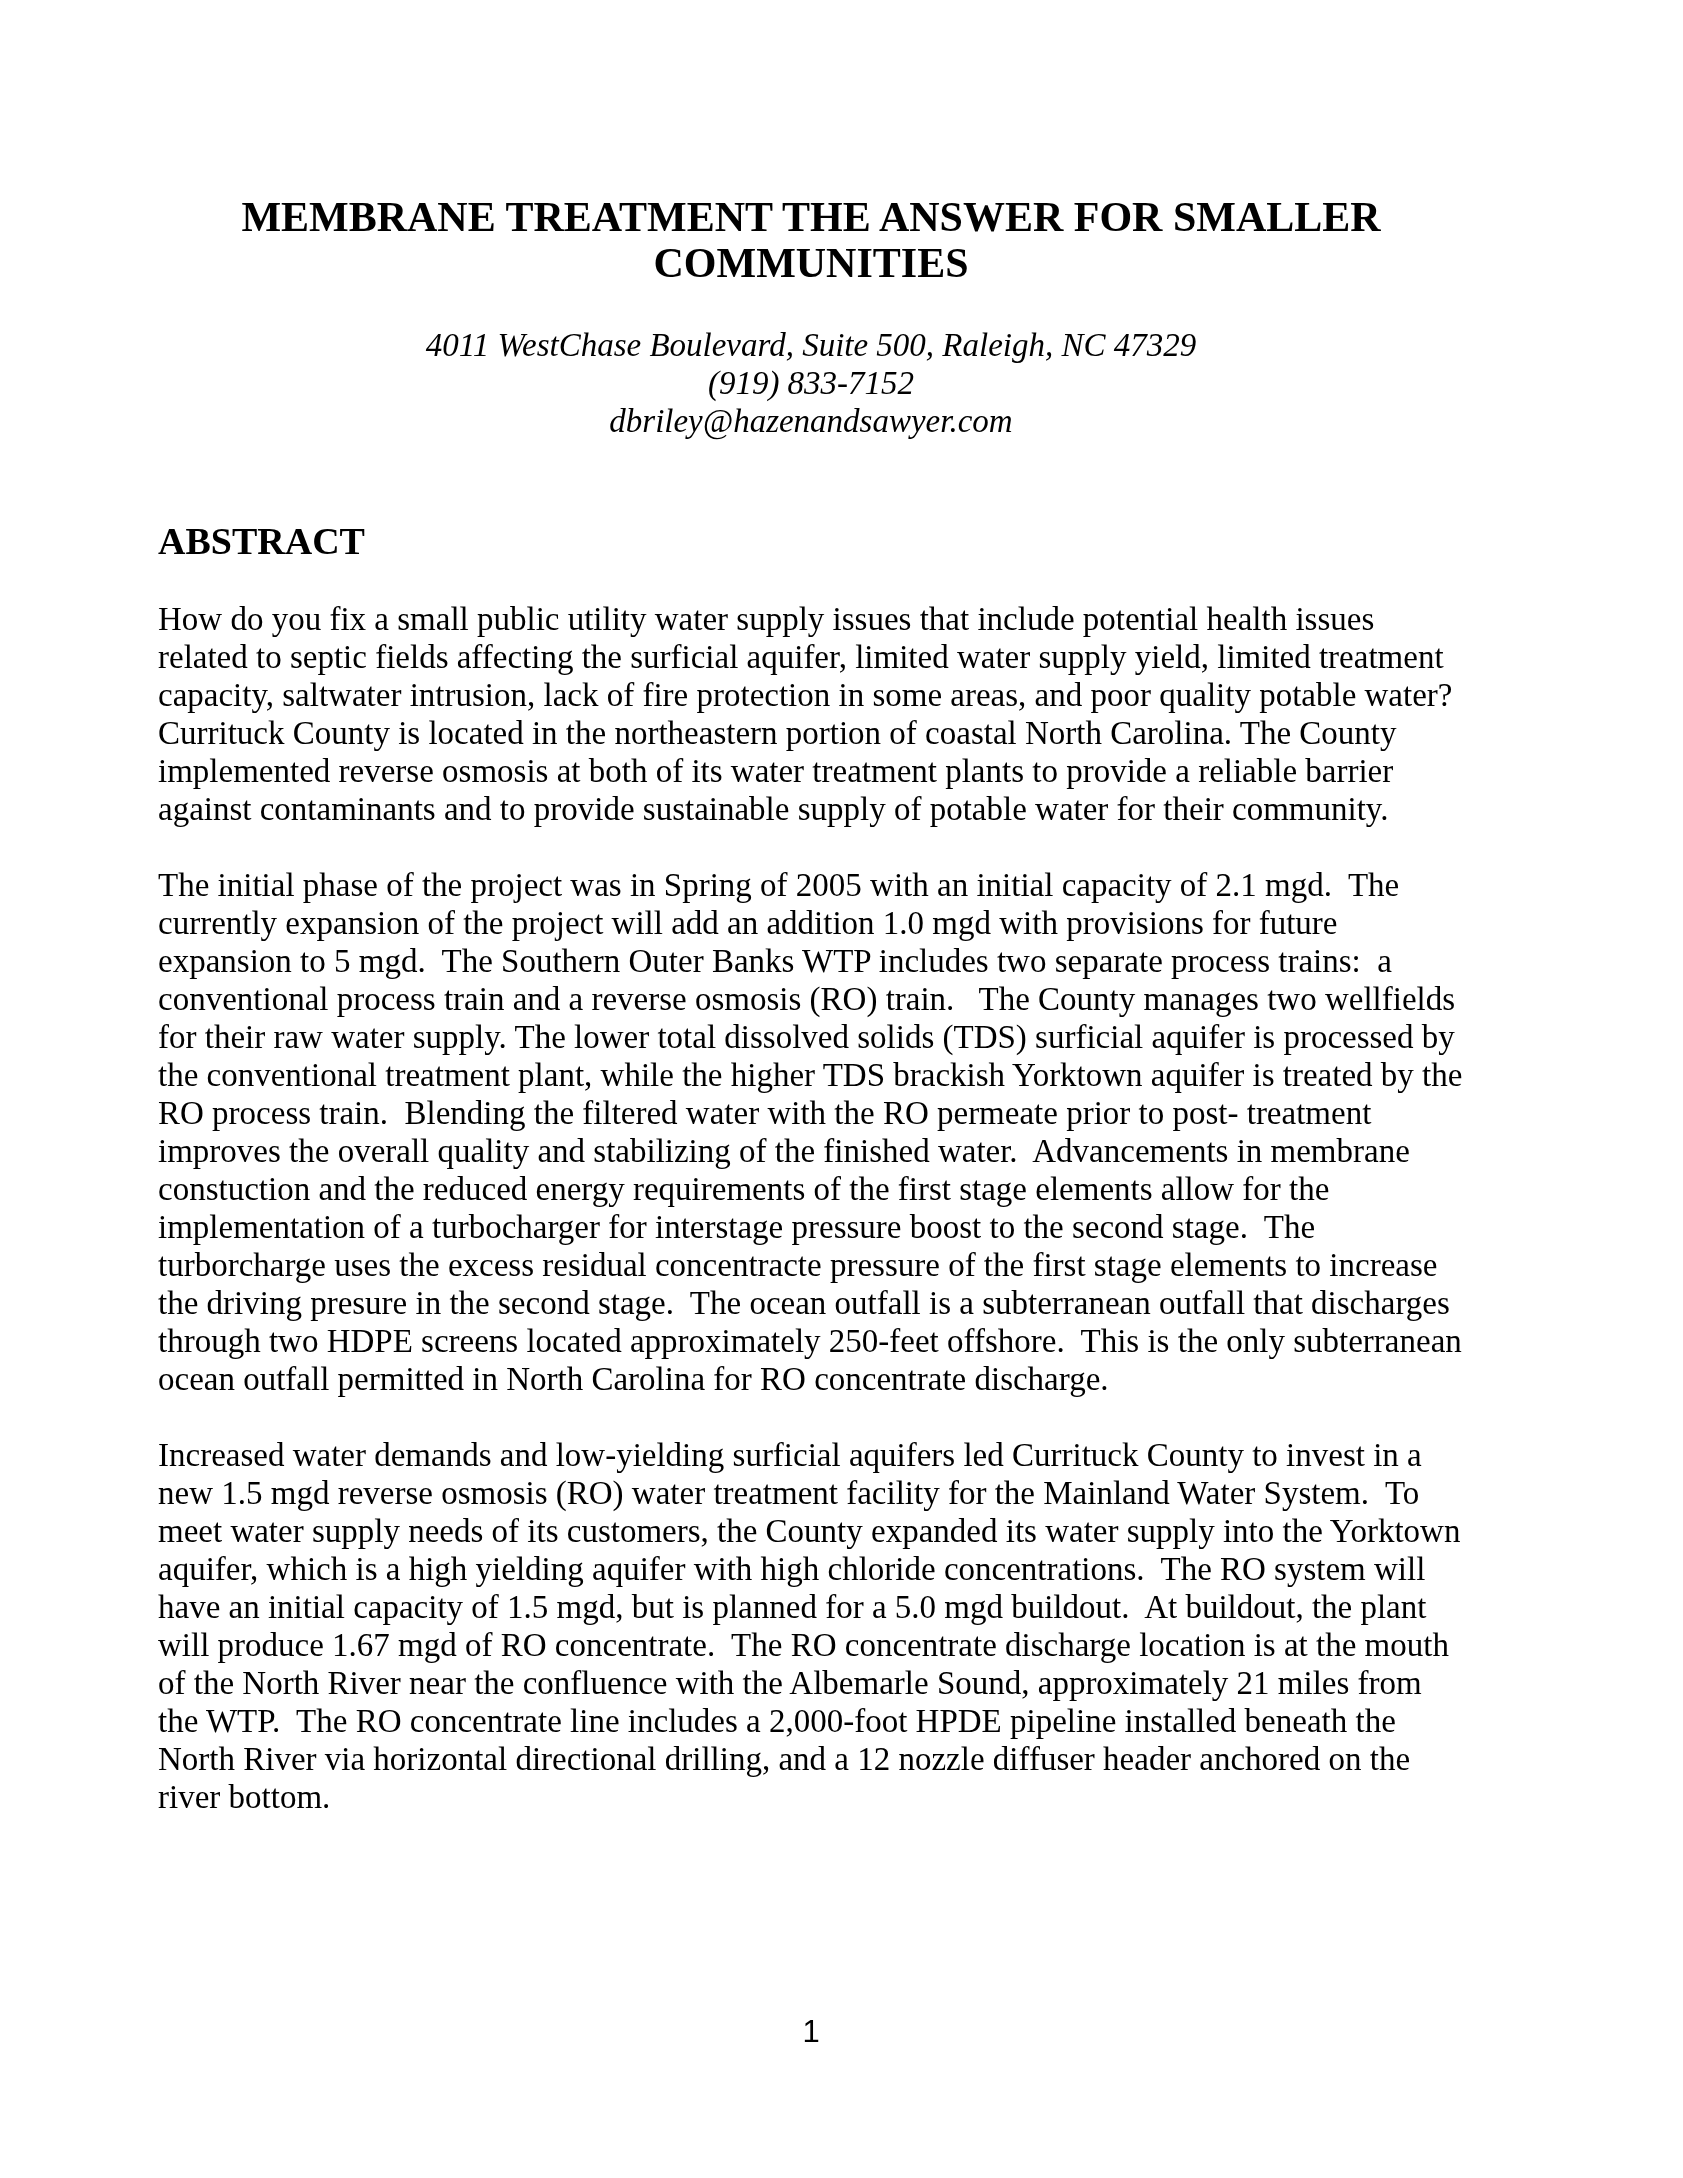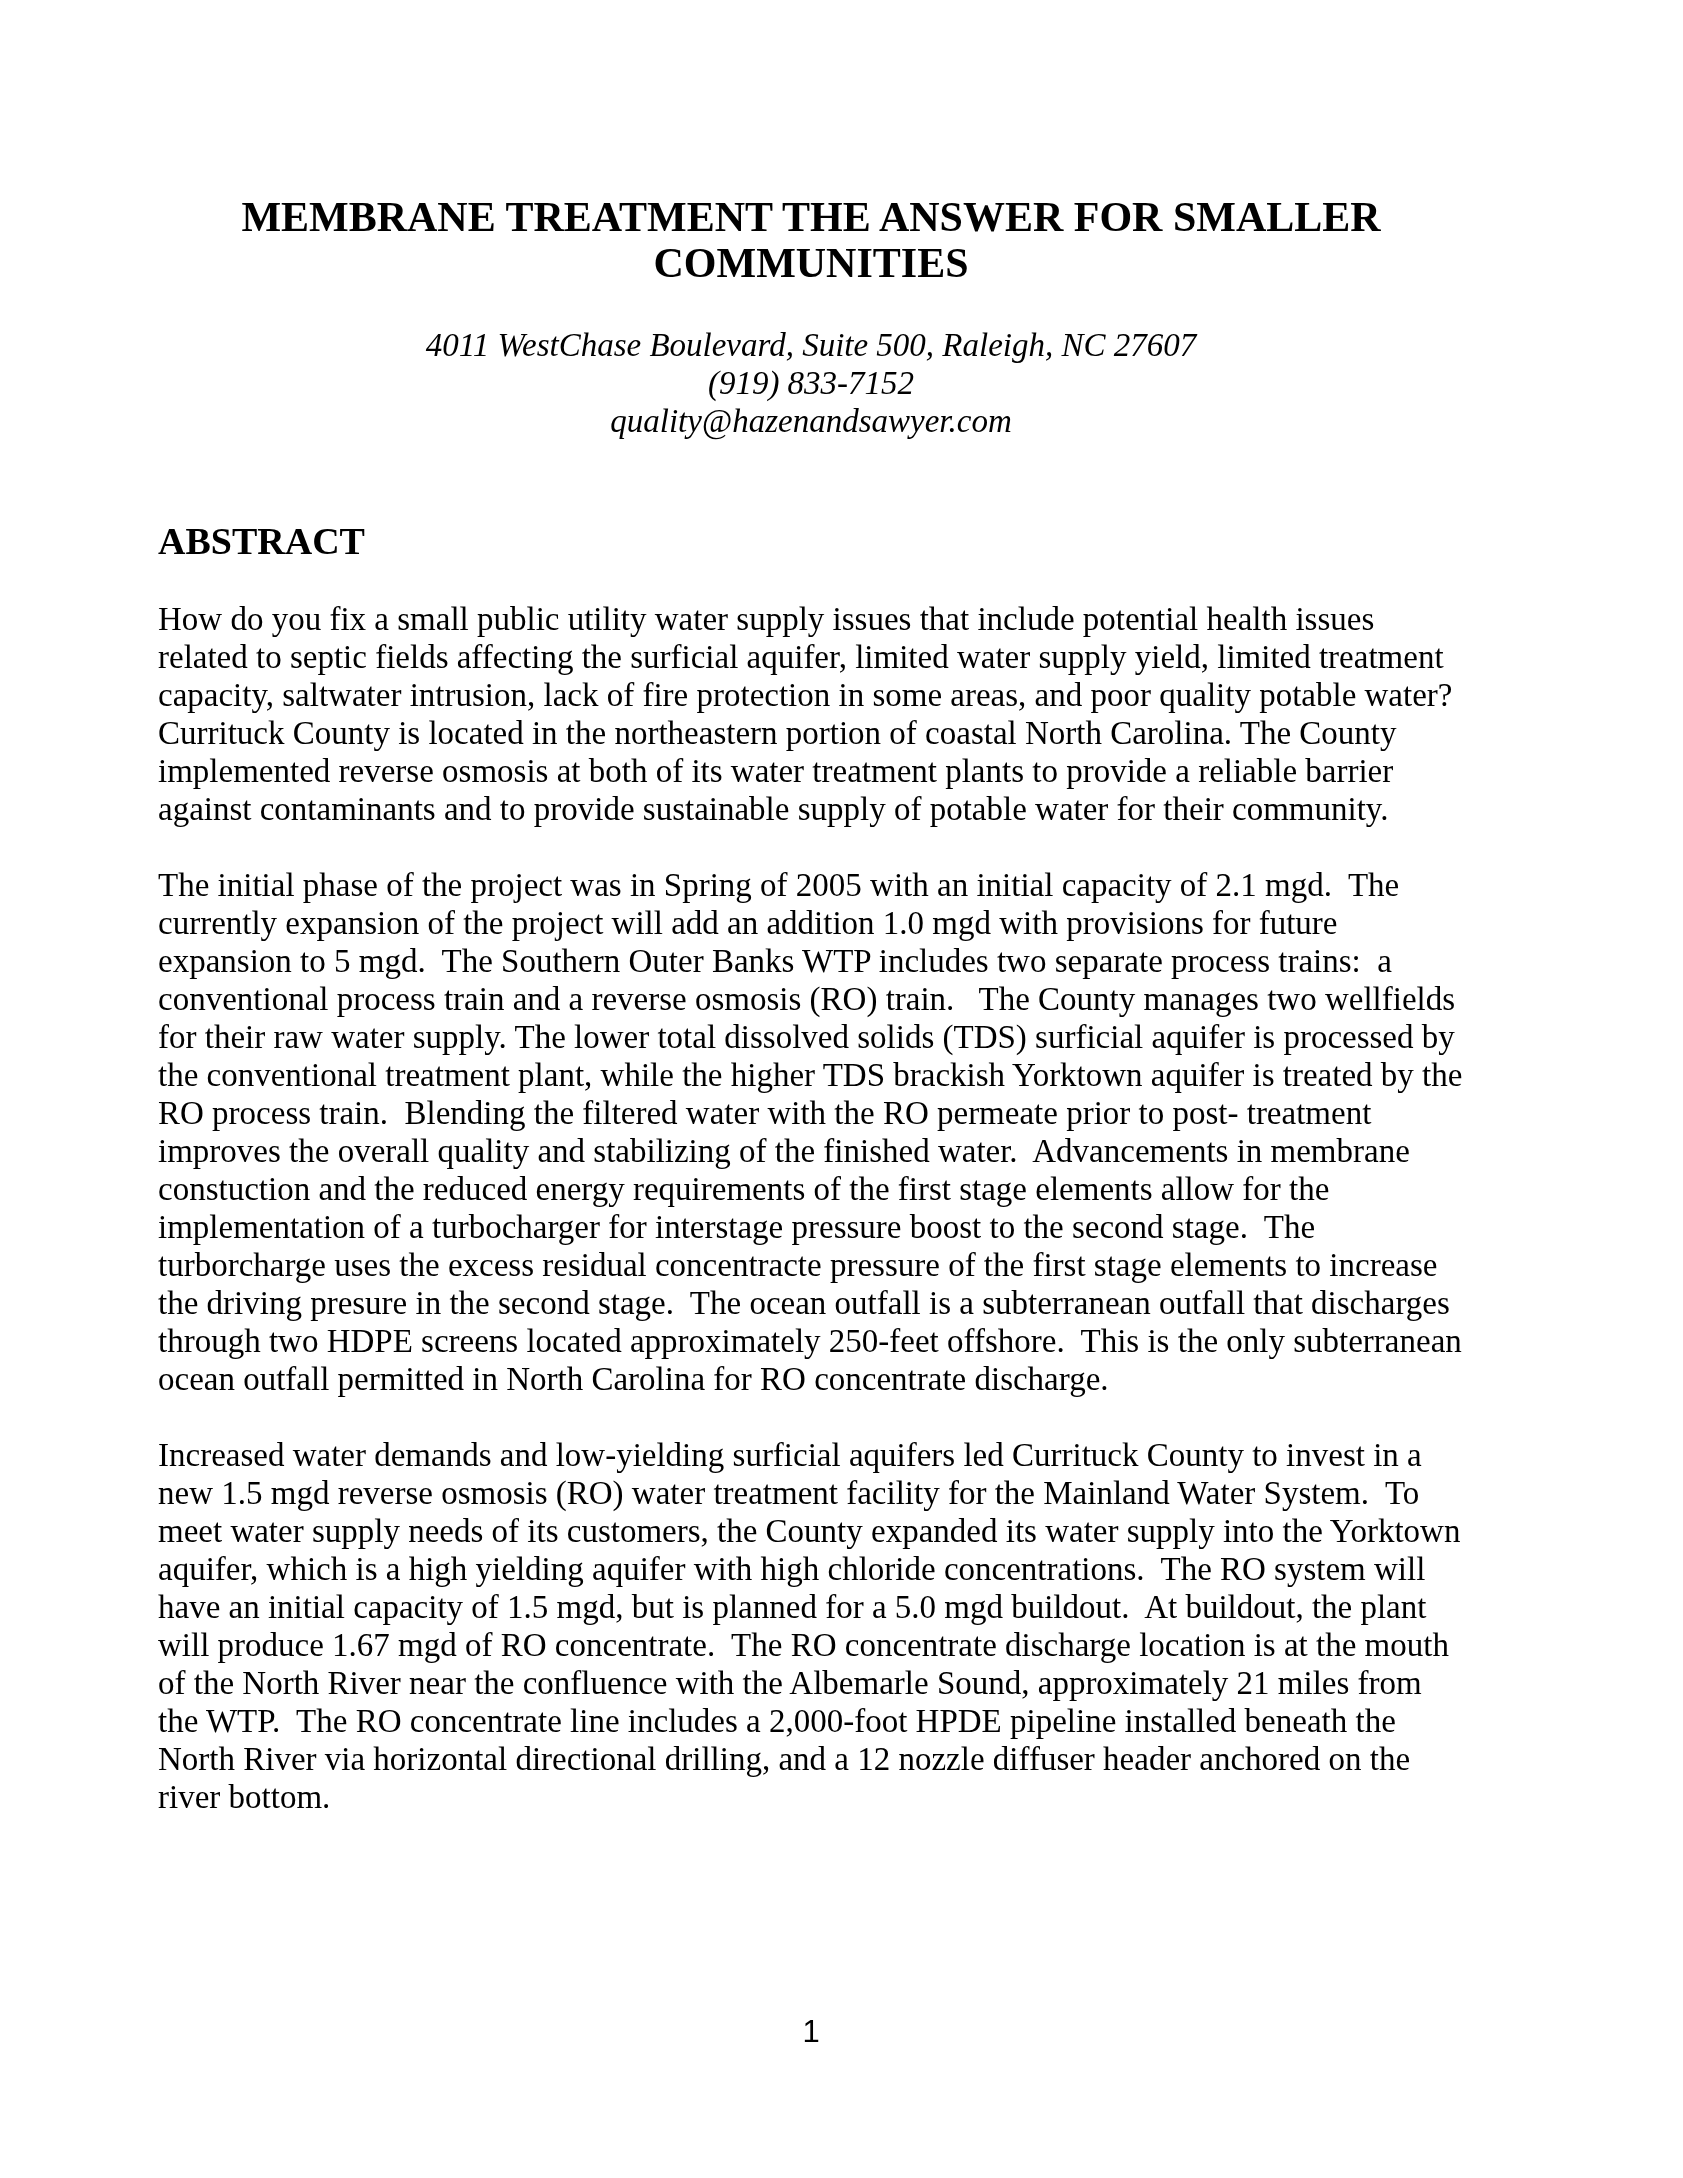--- a/index.html
+++ b/index.html
@@ -64,23 +64,23 @@
 </head>
 <body>
 
 <div class="page">
   <div class="content">
 
     <h1 class="title">MEMBRANE TREATMENT THE ANSWER FOR SMALLER
 COMMUNITIES</h1>
 
     <div class="authors">
-      <div>4011 WestChase Boulevard, Suite 500, Raleigh, NC 27607</div>
+      <div>4011 WestChase Boulevard, Suite 500, Raleigh, NC 47329</div>
       <div>(919) 833-7152</div>
-      <div>quality@hazenandsawyer.com</div>
+      <div>dbriley@hazenandsawyer.com</div>
     </div>
 
     <h2 class="section-heading">ABSTRACT</h2>
 
     <p class="para first">How do you fix a small public utility water supply issues that include potential health issues related to septic fields affecting the surficial aquifer, limited water supply yield, limited treatment capacity, saltwater intrusion, lack of fire protection in some areas, and poor quality potable water?  Currituck County is located in the northeastern portion of coastal North Carolina. The County implemented reverse osmosis at both of its water treatment plants to provide a reliable barrier against contaminants and to provide sustainable supply of potable water for their community.</p>
 
     <p class="para">The initial phase of the project was in Spring of 2005 with an initial capacity of 2.1 mgd.  The currently expansion of the project will add an addition 1.0 mgd with provisions for future expansion to 5 mgd.  The Southern Outer Banks WTP includes two separate process trains:  a conventional process train and a reverse osmosis (RO) train.   The County manages two wellfields for their raw water supply. The lower total dissolved solids (TDS) surficial aquifer is processed by the conventional treatment plant, while the higher TDS brackish Yorktown aquifer is treated by the RO process train.  Blending the filtered water with the RO permeate prior to post- treatment improves the overall quality and stabilizing of the finished water.  Advancements in membrane constuction and the reduced energy requirements of the first stage elements allow for the implementation of a turbocharger for interstage pressure boost to the second stage.  The turborcharge uses the excess residual concentracte pressure of the first stage elements to increase the driving presure in the second stage.  The ocean outfall is a subterranean outfall that discharges through two HDPE screens located approximately 250-feet offshore.  This is the only subterranean ocean outfall permitted in North Carolina for RO concentrate discharge.</p>
 
     <p class="para">Increased water demands and low-yielding surficial aquifers led Currituck County to invest in a new 1.5 mgd reverse osmosis (RO) water treatment facility for the Mainland Water System.  To meet water supply needs of its customers, the County expanded its water supply into the Yorktown aquifer, which is a high yielding aquifer with high chloride concentrations.  The RO system will have an initial capacity of 1.5 mgd, but is planned for a 5.0 mgd buildout.  At buildout, the plant will produce 1.67 mgd of RO concentrate.  The RO concentrate discharge location is at the mouth of the North River near the confluence with the Albemarle Sound, approximately 21 miles from the WTP.  The RO concentrate line includes a 2,000-foot HPDE pipeline installed beneath the North River via horizontal directional drilling, and a 12 nozzle diffuser header anchored on the river bottom.</p>
 

